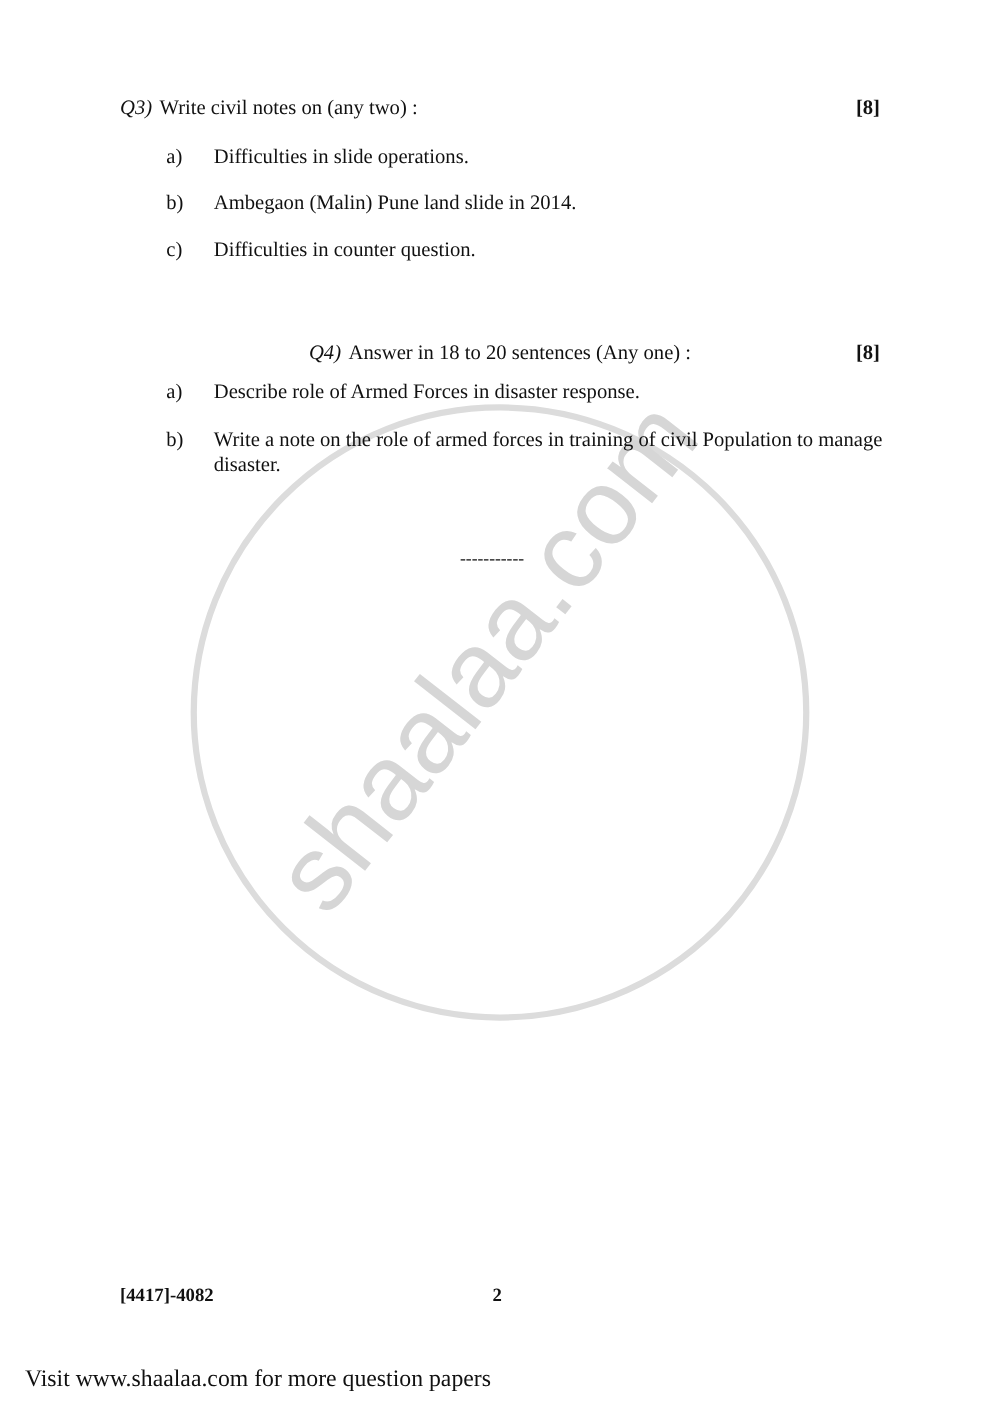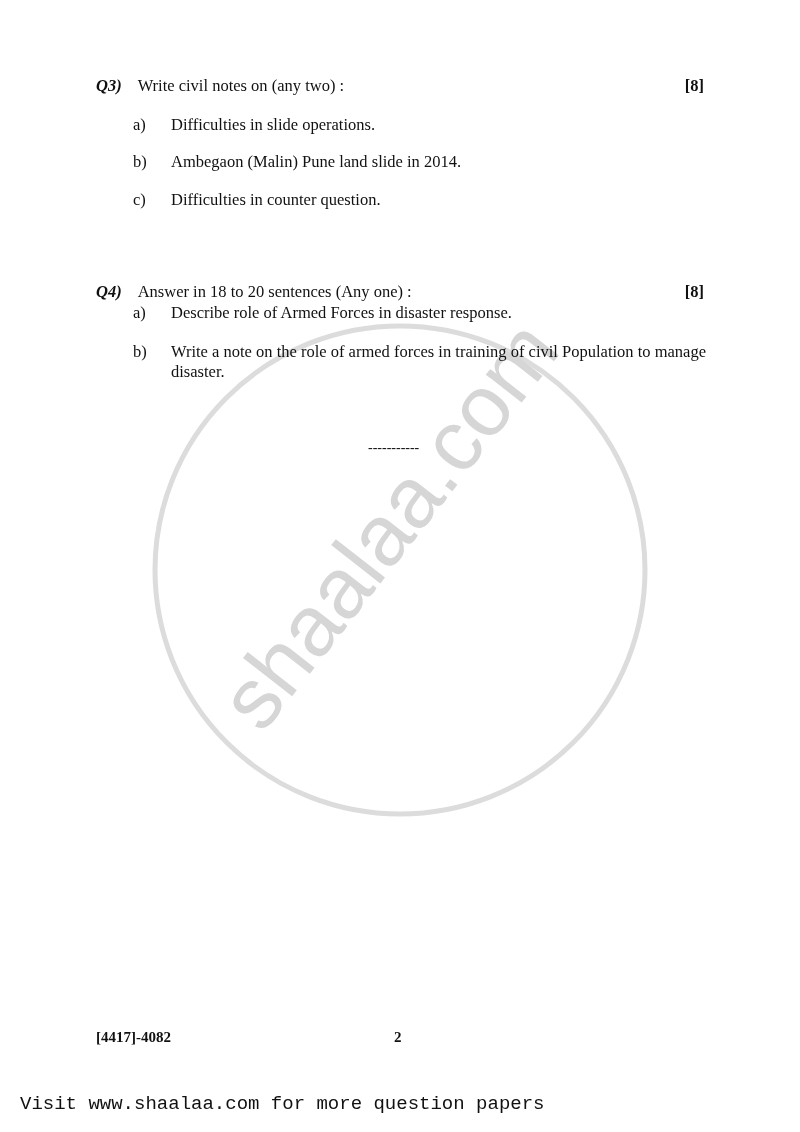--- a/index.html
+++ b/index.html
@@ -1,23 +1,23 @@
 <!DOCTYPE html>
 <html><head>
   <meta charset="utf-8">
   <style>
     html, body { margin: 0; padding: 0; background: #ffffff; }
     body { width: 800px; height: 1132px; position: relative; overflow: hidden; color: #111; }
     .serif { font-family: "Liberation Serif", "DejaVu Serif", serif; }
-    .sans { font-family: Liberation Mono, monospace; text-align: right; }
+    .sans { font-family: Liberation Serif, serif; text-align: right; }
 
     .watermark { position: absolute; left: 0; top: 0; width: 800px; height: 1132px; pointer-events: none; }
 
     .q-line { position: absolute; left: 96px; right: 96px; font-size: 16.5px; line-height: 20px; white-space: nowrap; }
-    .q-num { font-style: italic; font-weight: bold; margin-right: 16px; }
+    .q-num { font-style: italic; font-weight: normal; margin-right: 6px; }
     .marks { position: absolute; right: 0; top: 0; font-weight: bold; }
 
     .opt { position: absolute; left: 133px; width: 580px; font-size: 16.5px; line-height: 20px; }
     .opt-label { position: absolute; left: 0; top: 0; }
     .opt-text { position: absolute; left: 38px; top: 0; width: 540px; }
 
     .end-rule { position: absolute; left: 368px; top: 440px; font-size: 14px; letter-spacing: 0px; }
 
     .footer-code { position: absolute; left: 96px; top: 1029px; font-size: 15px; font-weight: bold; }
     .footer-page { position: absolute; left: 394px; top: 1029px; font-size: 15px; font-weight: bold; }
@@ -42,21 +42,21 @@
 </div>
 <div class="opt serif" style="top:152px;">
   <span class="opt-label">b)</span>
   <span class="opt-text">Ambegaon (Malin) Pune land slide in 2014.</span>
 </div>
 <div class="opt serif" style="top:190px;">
   <span class="opt-label">c)</span>
   <span class="opt-text">Difficulties in counter question.</span>
 </div>
 
-<div class="q-line serif" style="top:282px;">
+<div class="q-line serif" style="top:272px;text-align:center;">
   <span class="q-num">Q4)</span><span>Answer in 18 to 20 sentences (Any one) :</span>
   <span class="marks">[8]</span>
 </div>
 <div class="opt serif" style="top:303px;">
   <span class="opt-label">a)</span>
   <span class="opt-text">Describe role of Armed Forces in disaster response.</span>
 </div>
 <div class="opt serif" style="top:342px;">
   <span class="opt-label">b)</span>
   <span class="opt-text">Write a note on the role of armed forces in training of civil Population to manage disaster.</span>

